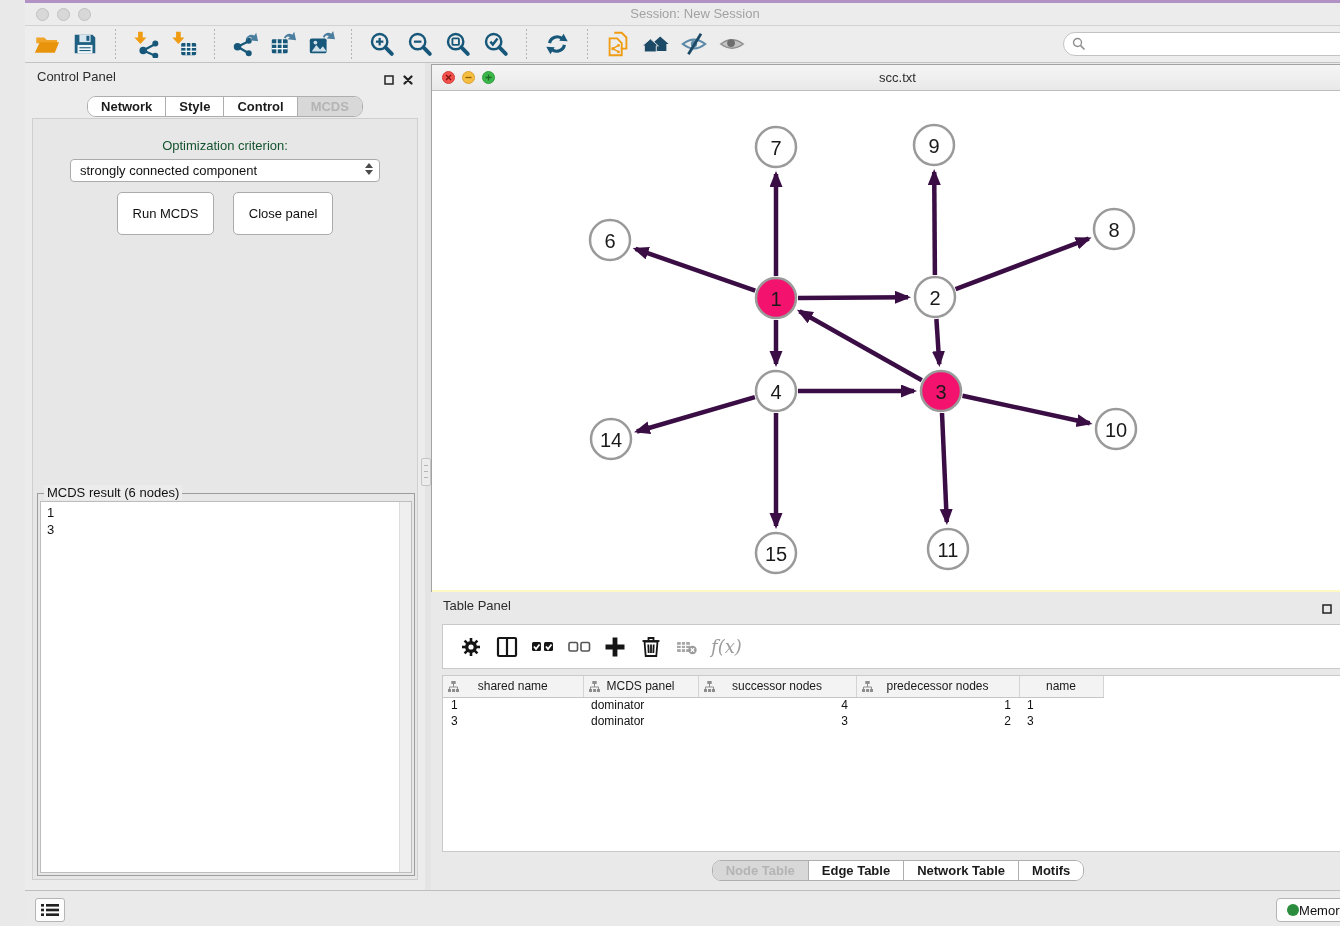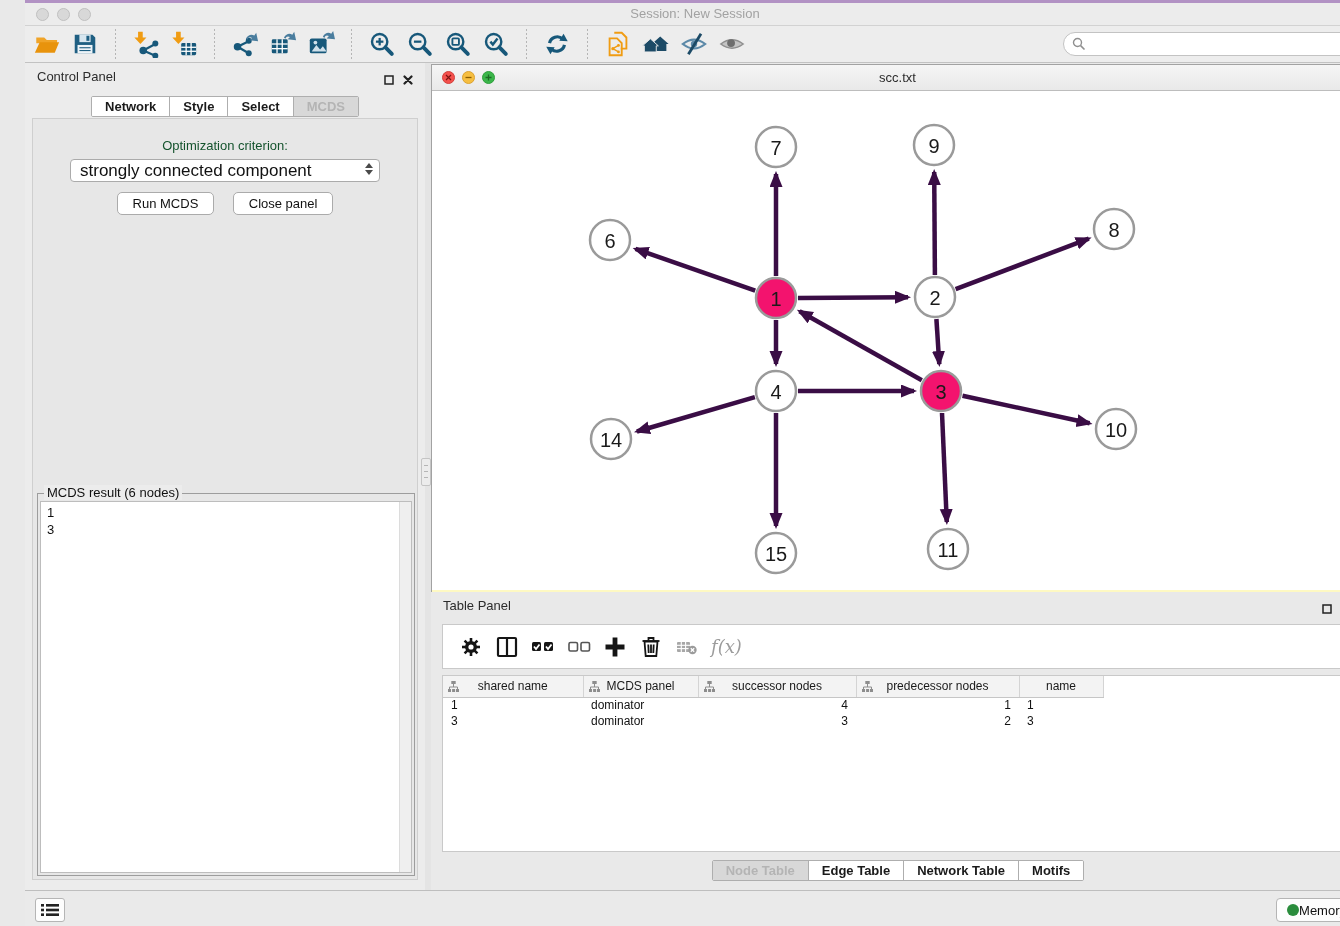--- a/index.html
+++ b/index.html
@@ -20,31 +20,31 @@
   .searchbox { position:absolute; right:10px; top:6px; width:292px; height:24px; background:#fff; border:1px solid #c3c3c3; border-radius:13px; display:flex; align-items:center; padding-left:8px; }
   .searchbox input { border:none; outline:none; flex:1; height:20px; font-size:13px; background:transparent; margin-left:5px; }
 
   
   .control-panel { position:absolute; left:0; top:63px; width:400px; height:827px; background:#ececec; }
   .panel-header { position:relative; height:28px; }
   .panel-title { position:absolute; left:12px; top:6px; font-size:13px; color:#2c2c2c; }
   .panel-icons { position:absolute; right:12px; top:8px; display:flex; gap:9px; align-items:center; }
   .cp-content { position:absolute; left:7px; top:55px; width:386px; height:762px; background:#e7e7e7; border:1px solid #cfcfcf; }
   .seg-wrap { position:absolute; left:0; right:0; top:33px; text-align:center; }
-  .seg-control { display:inline-flex; border:1px solid #aeaeae; border-radius:2px; overflow:hidden; background:#fff; }
+  .seg-control { display:inline-flex; border:1px solid #aeaeae; border-radius:9px; overflow:hidden; background:#fff; }
   .seg { padding:2px 13px; font-size:13px; font-weight:bold; color:#1a1a1a; background:#fff; border-left:1px solid #aeaeae; white-space:nowrap; }
   .seg:first-child { border-left:none; }
   .seg.active { background:#d8d8d8; color:#b4b4b4; }
   .opt-label { position:absolute; left:0; right:0; top:75px; text-align:center; font-size:13px; color:#14532d; }
-  .combo { position:absolute; left:45px; top:96px; width:310px; height:23px; background:#fff; border:1px solid #ababab; border-radius:4px; font-size:17px; line-height:21px; padding-left:9px; color:#111; }
+  .combo { position:absolute; left:45px; top:96px; width:310px; height:23px; background:#fff; border:1px solid #ababab; border-radius:4px; font-size:13px; line-height:21px; padding-left:9px; color:#111; }
   .combo-stepper { position:absolute; right:6px; top:3px; display:flex; flex-direction:column; align-items:center; gap:2px; }
   .arr-up { width:0; height:0; border-left:4px solid transparent; border-right:4px solid transparent; border-bottom:5px solid #4a4a4a; }
   .arr-down { width:0; height:0; border-left:4px solid transparent; border-right:4px solid transparent; border-top:5px solid #4a4a4a; }
   .btn-row { position:absolute; left:0; right:0; top:129px; text-align:center; }
-  .mac-btn { display:inline-block; background:#fff; border:1px solid #ababab; border-radius:5px; font-size:13px; color:#111; padding:3px 15px; margin:0 7px; }
+  .mac-btn { display:inline-block; background:#fff; border:1px solid #ababab; border-radius:5px; font-size:13px; color:#111; padding:13px 15px; margin:0 7px; }
   .fieldset { position:absolute; left:12px; top:430px; width:378px; height:383px; border:1px solid #9d9d9d; }
   .fieldset-legend { position:absolute; left:6px; top:-9px; background:#ececec; padding:0 3px; font-size:13px; color:#111; }
   .result-area { position:absolute; left:2px; top:7px; right:2px; bottom:2px; background:#fff; border:1px solid #bdbdbd; overflow:hidden; }
   .result-lines { padding:2px 6px; font-size:13px; color:#111; line-height:17px; }
   .result-scrollbar { position:absolute; right:0; top:0; bottom:0; width:12px; background:#efefef; border-left:1px solid #dcdcdc; }
 
   
   .v-divider { position:absolute; left:400px; top:63px; width:6px; height:827px; background:#e4e4e4; }
   .v-grip { position:absolute; left:396px; top:458px; width:10px; height:28px; background:#ececec; border:1px solid #c4c4c4; border-radius:2px; }
   .v-grip::before { content:""; position:absolute; left:2px; right:2px; top:6px; height:1px; background:#b5b5b5; box-shadow:0 6px 0 #b5b5b5, 0 12px 0 #b5b5b5; }
@@ -263,21 +263,21 @@
             </svg></span>
         <span><svg width="10" height="10">
               <path d="M1.5 1.5 8.5 8.5M8.5 1.5 1.5 8.5" stroke="#222" stroke-width="2.2" stroke-linecap="round"></path>
             </svg></span>
       </span>
     </div>
     <div class="cp-content"></div>
     <div class="seg-wrap"><span class="seg-control" id="cp-tabs">
           <span class="seg">Network</span>
           <span class="seg">Style</span>
-          <span class="seg">Select</span>
+          <span class="seg">Control</span>
           <span class="seg active">MCDS</span>
         </span></div>
     <div class="opt-label">Optimization criterion:</div>
     <div class="combo">
       <span>strongly connected component</span>
       <span class="combo-stepper">
           <span class="arr-up"></span>
           <span class="arr-down"></span>
         </span>
     </div>

